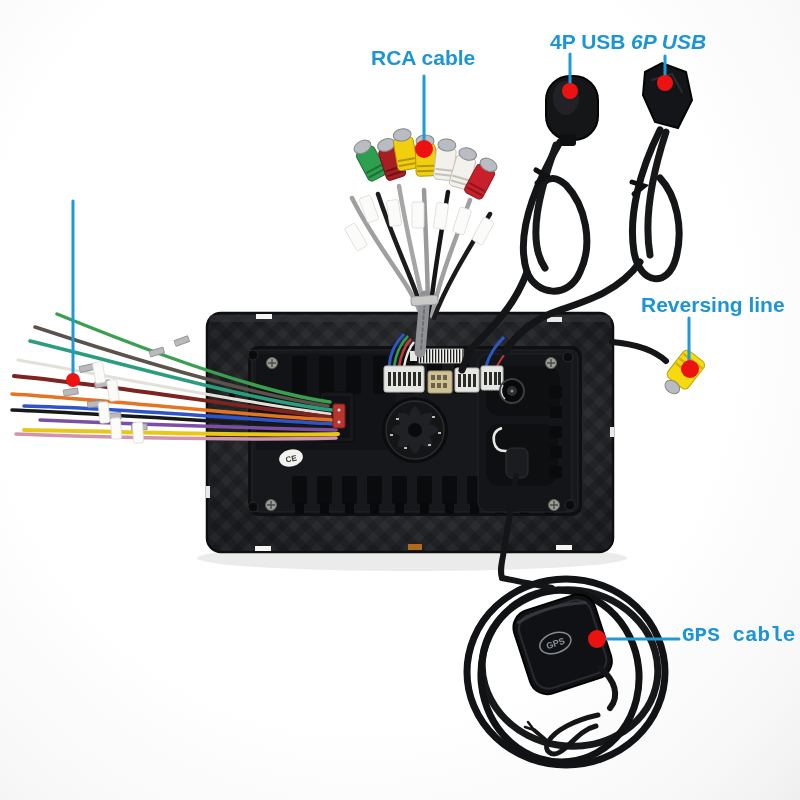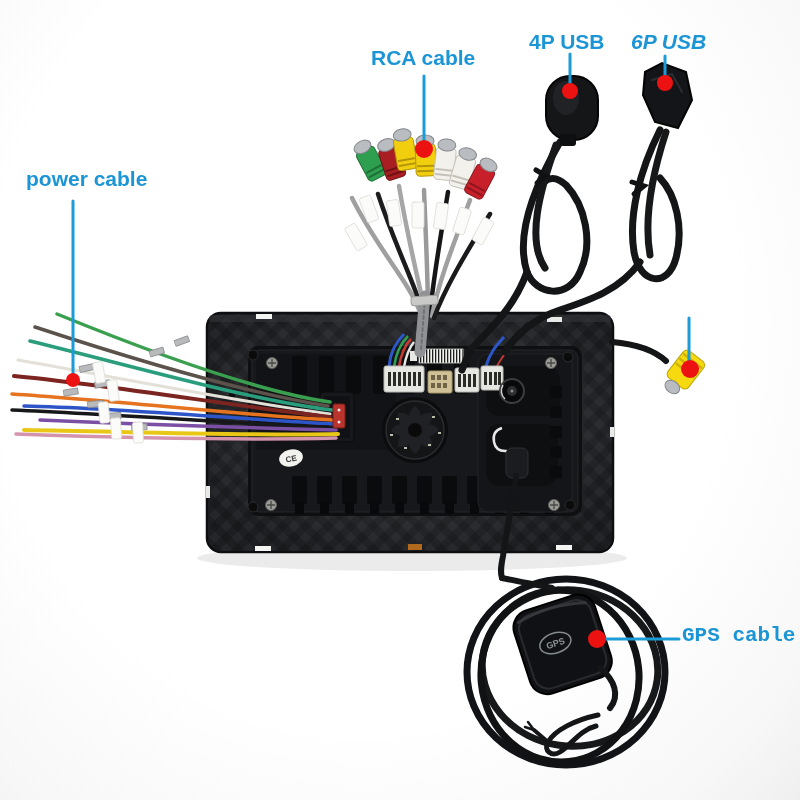--- a/index.html
+++ b/index.html
@@ -378,19 +378,19 @@
   <g fill="#ed1212">
     <circle cx="73" cy="380" r="7"></circle>
     <circle cx="424" cy="149" r="9"></circle>
     <circle cx="570" cy="91" r="8"></circle>
     <circle cx="665" cy="83" r="8"></circle>
     <circle cx="690" cy="369" r="9"></circle>
     <circle cx="597" cy="639" r="9"></circle>
   </g>
 </svg>
 
-<div class="callout-label" style="left:26px;top:167px;">power cable</div>
 <div class="callout-label" style="left:371px;top:46px;">RCA cable</div>
-<div class="callout-label" style="left:529px;top:30px;">4P USB</div>
+<div class="callout-label" style="left:550px;top:30px;">4P USB</div>
 <div class="callout-label" style="left:631px;top:30px;font-style:italic;">6P USB</div>
+<div class="callout-label" style="left:641px;top:293px;">Reversing line</div>
 <div class="callout-label" style="left:682px;top:624px;font-family:Liberation Mono, monospace;">GPS cable</div>
 
 </div>
 
 </body></html>

